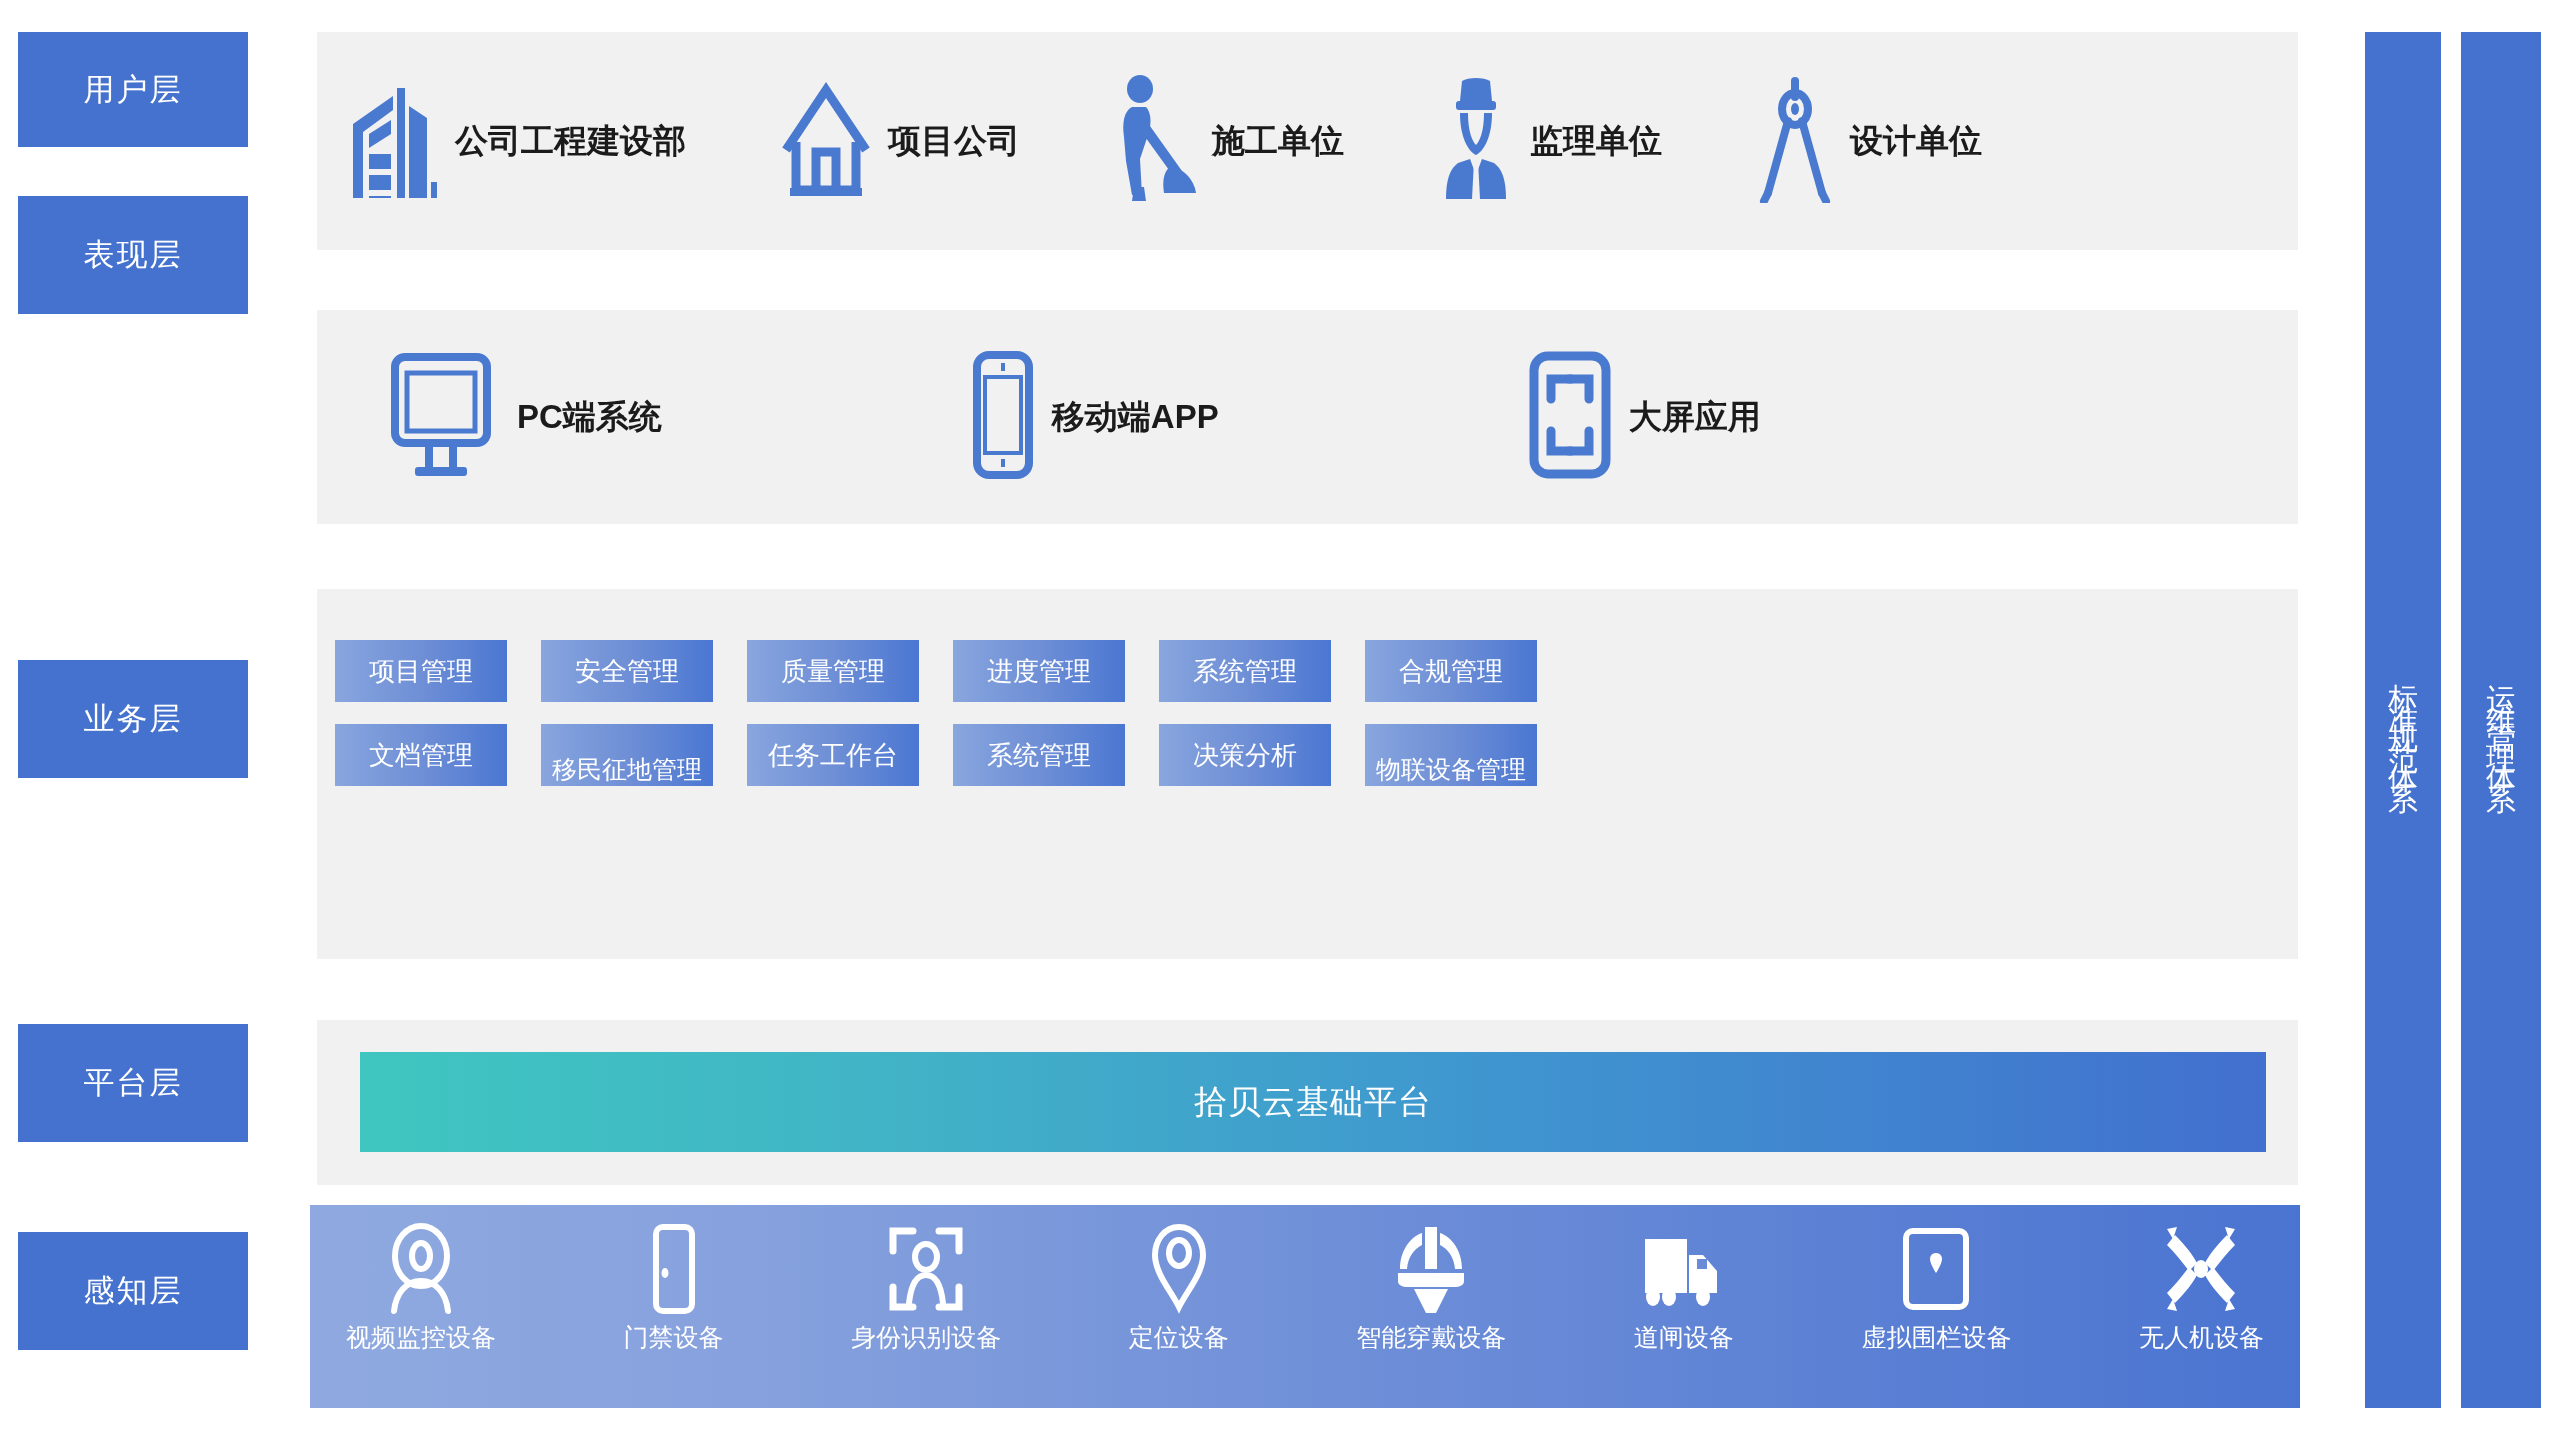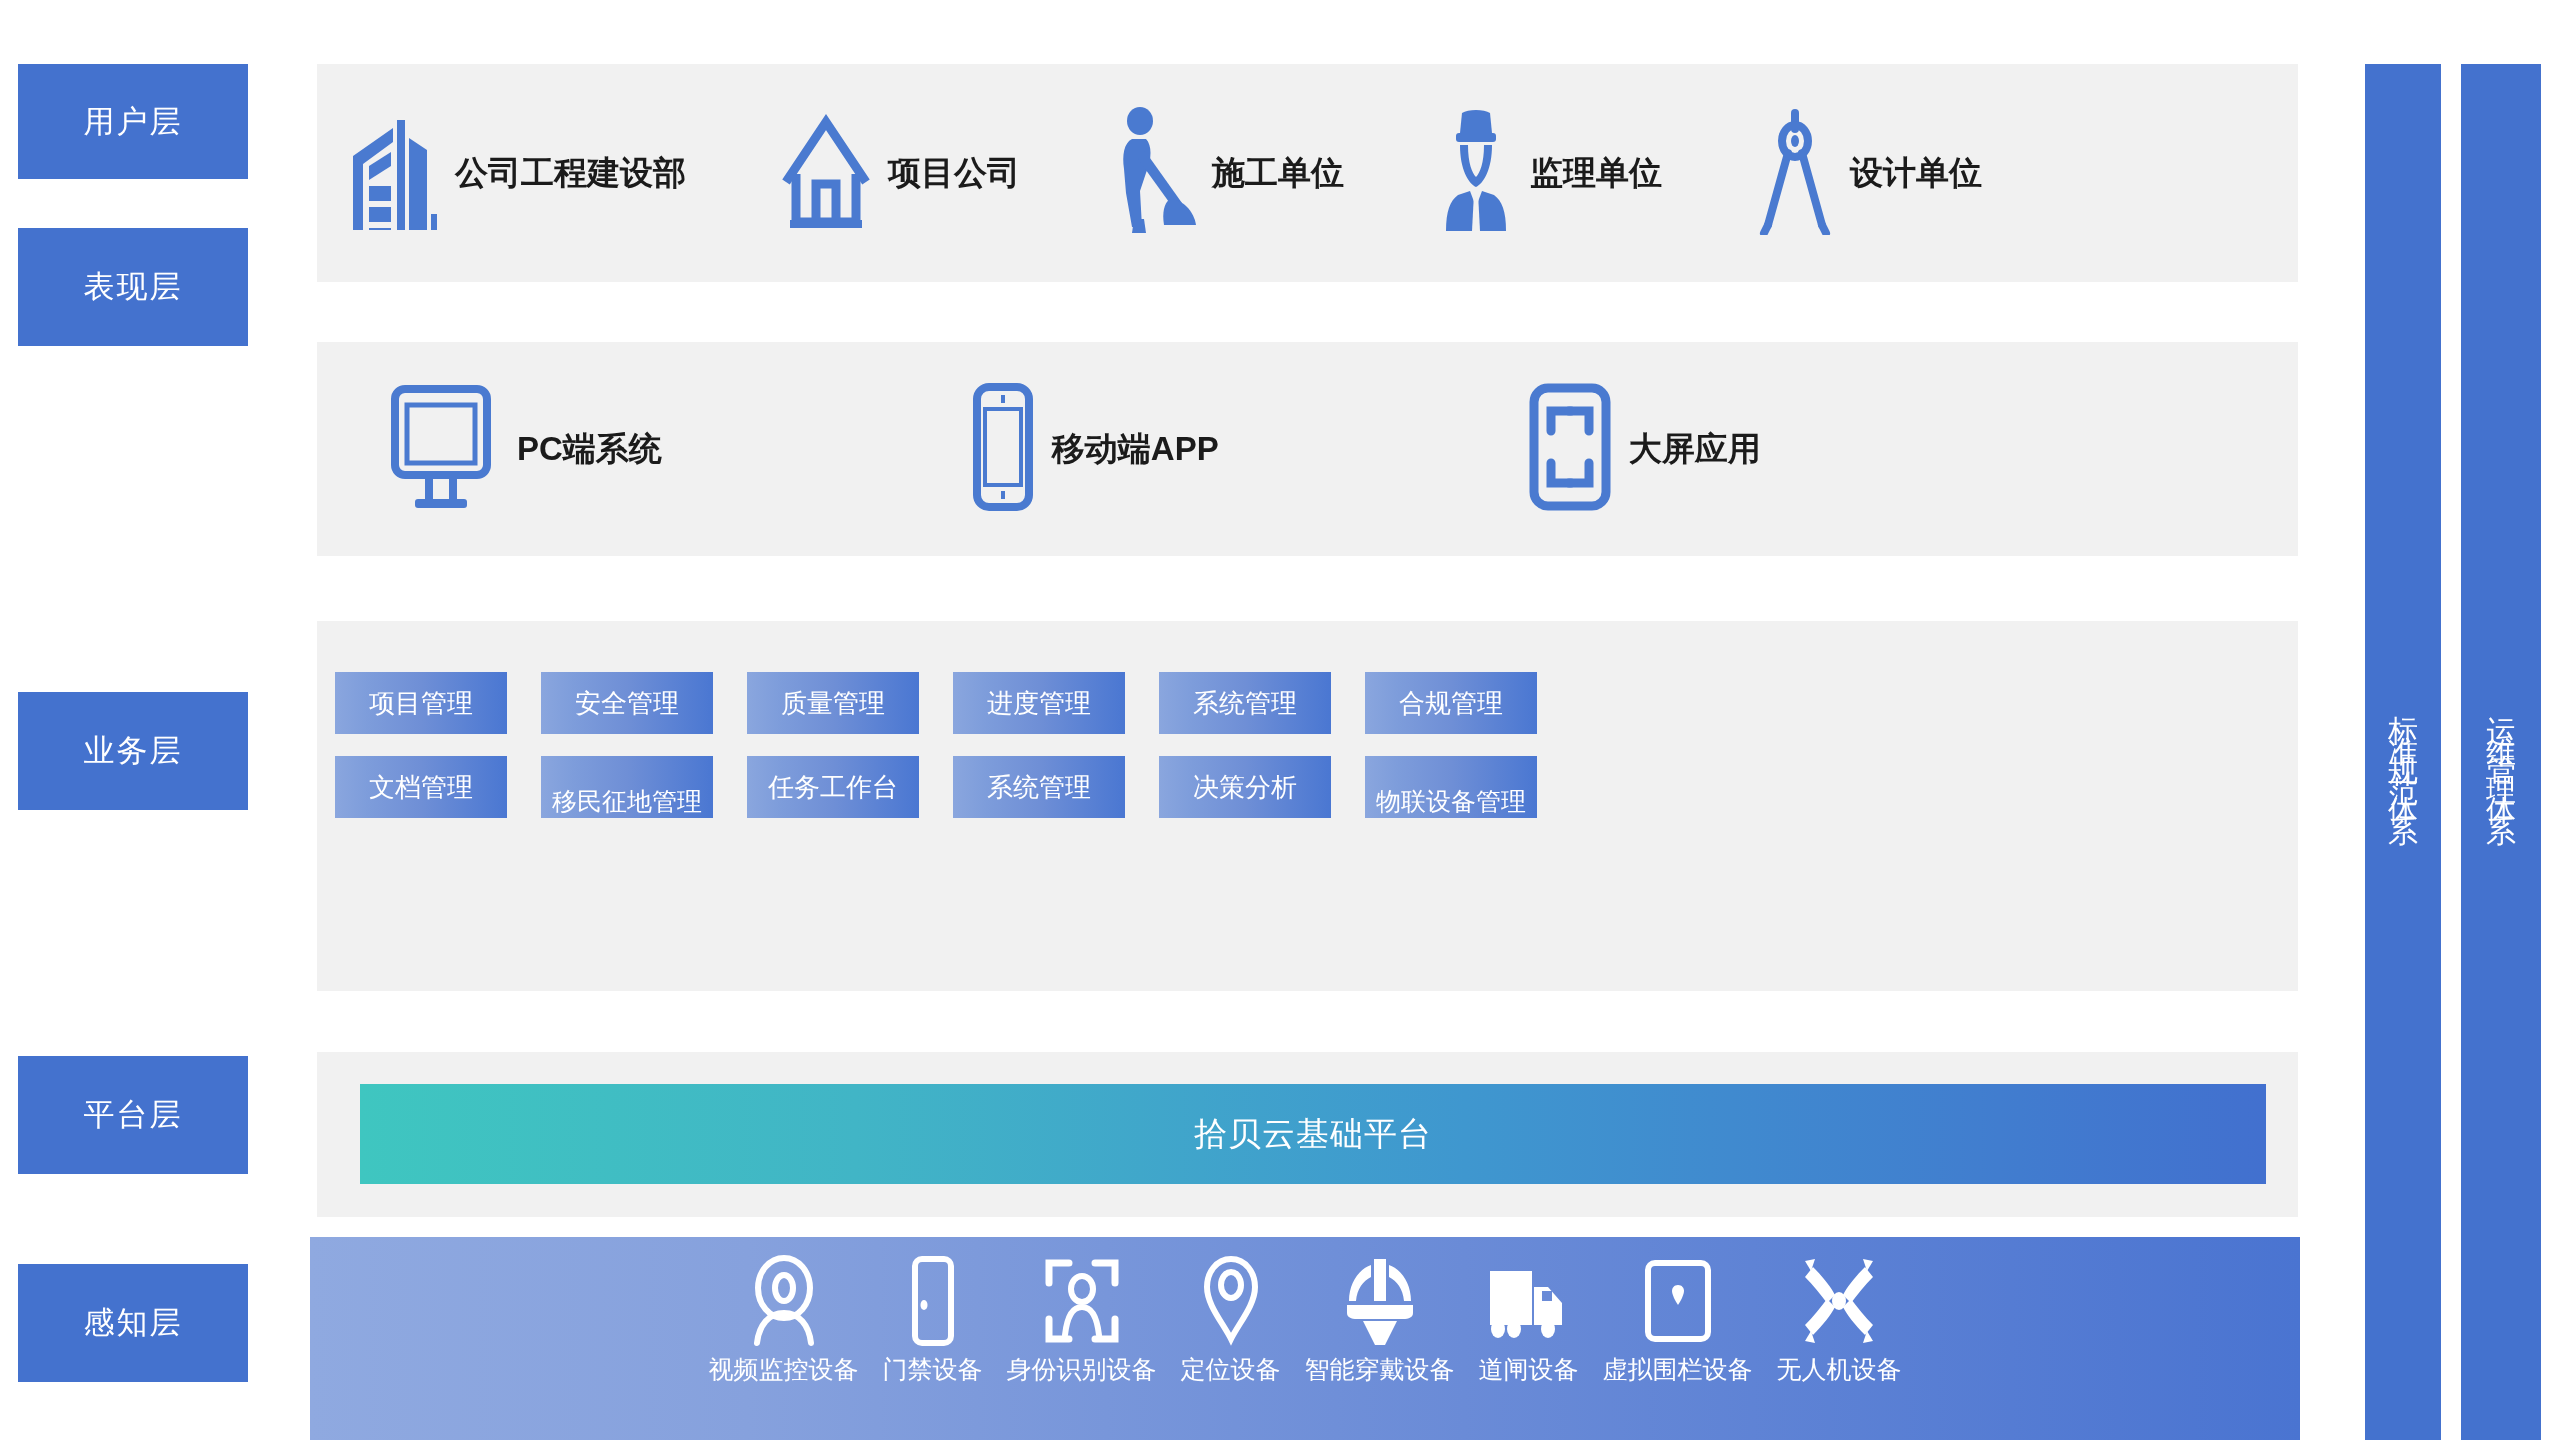--- a/index.html
+++ b/index.html
@@ -2,21 +2,21 @@
 <html><head>
 <meta charset="utf-8">
 <style>
   html,body{margin:0;padding:0;background:#ffffff;}
   body{
     width:2560px;height:1440px;
     font-family:"Liberation Sans","DejaVu Sans",sans-serif;
     overflow:hidden;
     position:relative;
   }
-  .canvas{position:relative;width:2560px;height:1368px;margin-top:32px;}
+  .canvas{position:relative;width:2560px;height:1368px;}
 
   
   .layer-label{
     position:absolute;
     background:#4472ce;
     color:#ffffff;
     display:flex;align-items:center;justify-content:center;
     font-size:31px;letter-spacing:2px;
     left:18px;width:230px;
   }
@@ -311,21 +311,21 @@
   </div>
 
   <div class="panel" style="top:1020px;height:165px;">
   </div>
   <div class="platform-bar" style="left:360px;top:1052px;width:1906px;height:100px;">
     <span>拾贝云基础平台</span>
   </div>
 
   <div class="sense-bar" style="left:310px;top:1205px;width:1990px;height:203px;">
 
-    <div style="display:flex;width:100%;padding:18px 36px 0 36px;box-sizing:border-box;justify-content:center;gap:24px;">
+    <div style="display:flex;width:100%;padding:18px 36px 0 36px;box-sizing:border-box;justify-content:space-between;gap:24px;">
 
       <div class="sense-item">
         <span class="glyph">
           <svg width="74" height="92" viewBox="0 0 74 92">
             <ellipse cx="37" cy="33" rx="26" ry="30" fill="none" stroke="#ffffff" stroke-width="6"></ellipse>
             <ellipse cx="37" cy="33" rx="9" ry="13" fill="none" stroke="#ffffff" stroke-width="6"></ellipse>
             <path d="M10,88 C12,70 22,58 37,58 C52,58 62,70 64,88" fill="none" stroke="#ffffff" stroke-width="6" stroke-linecap="round"></path>
           </svg>
         </span>
         <span class="cap">视频监控设备</span>

